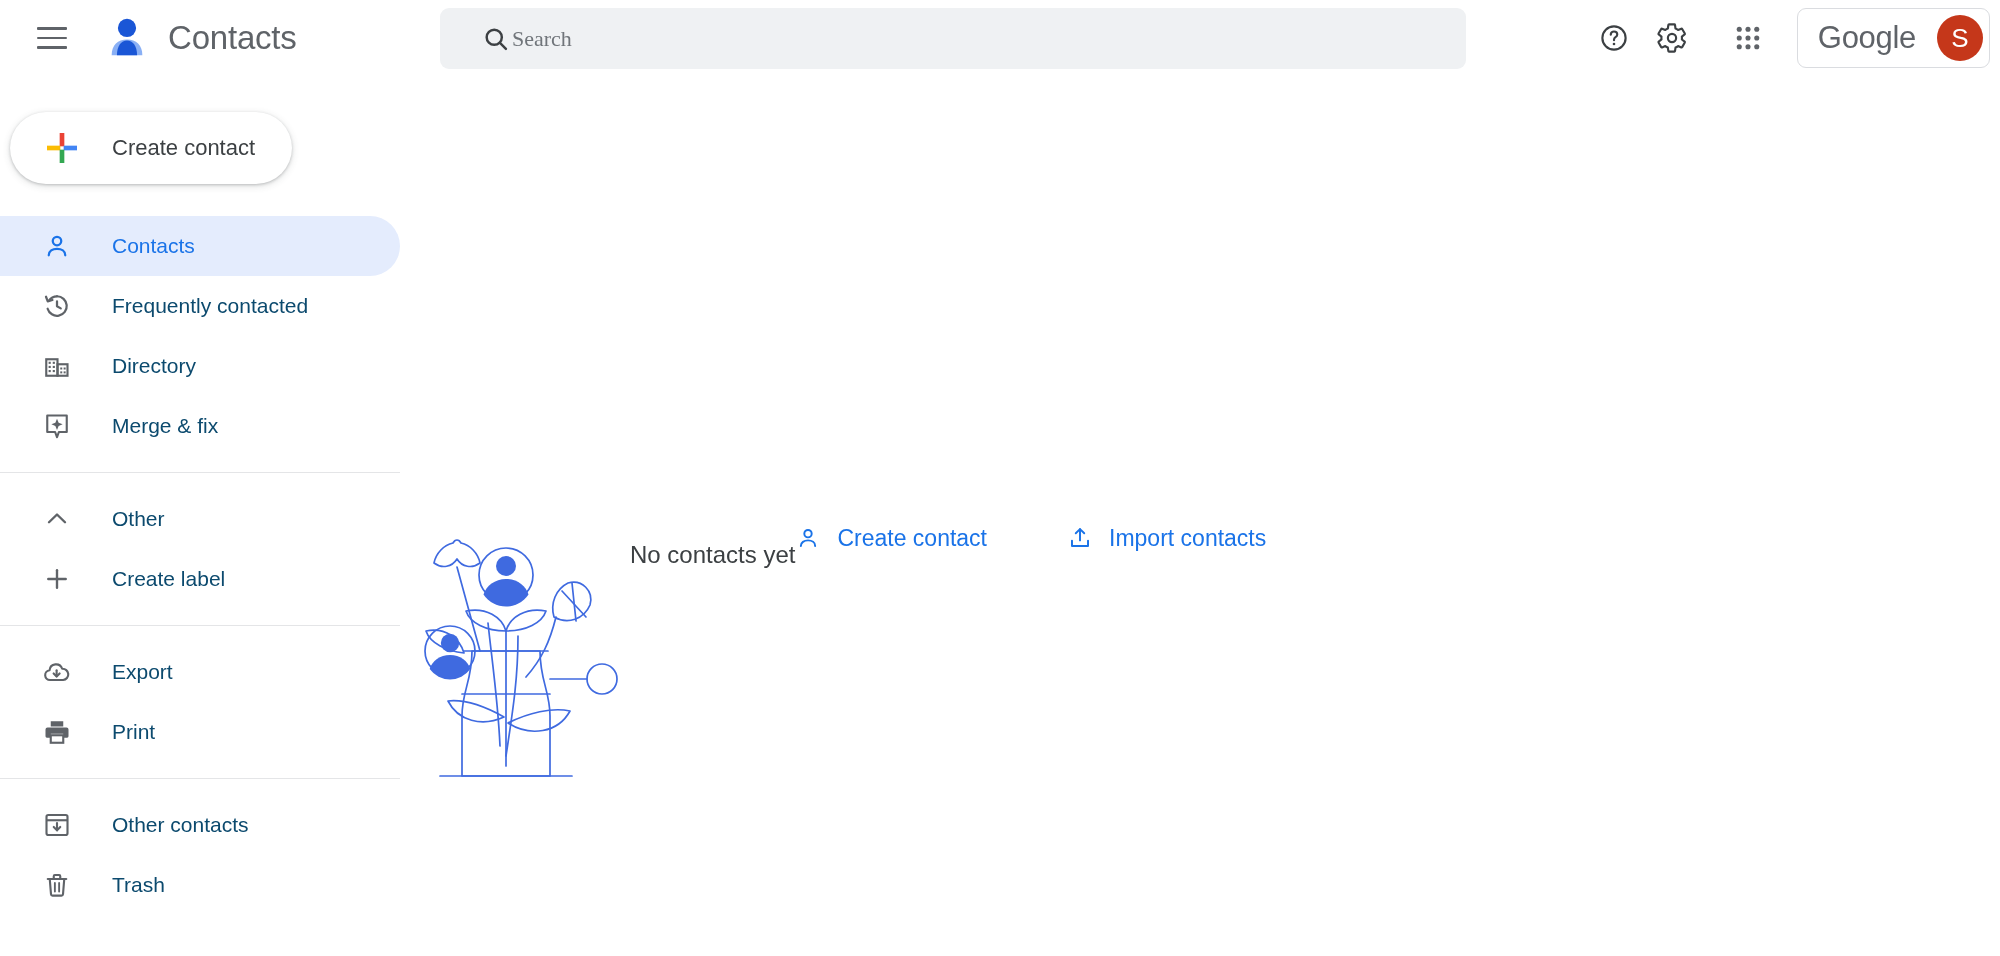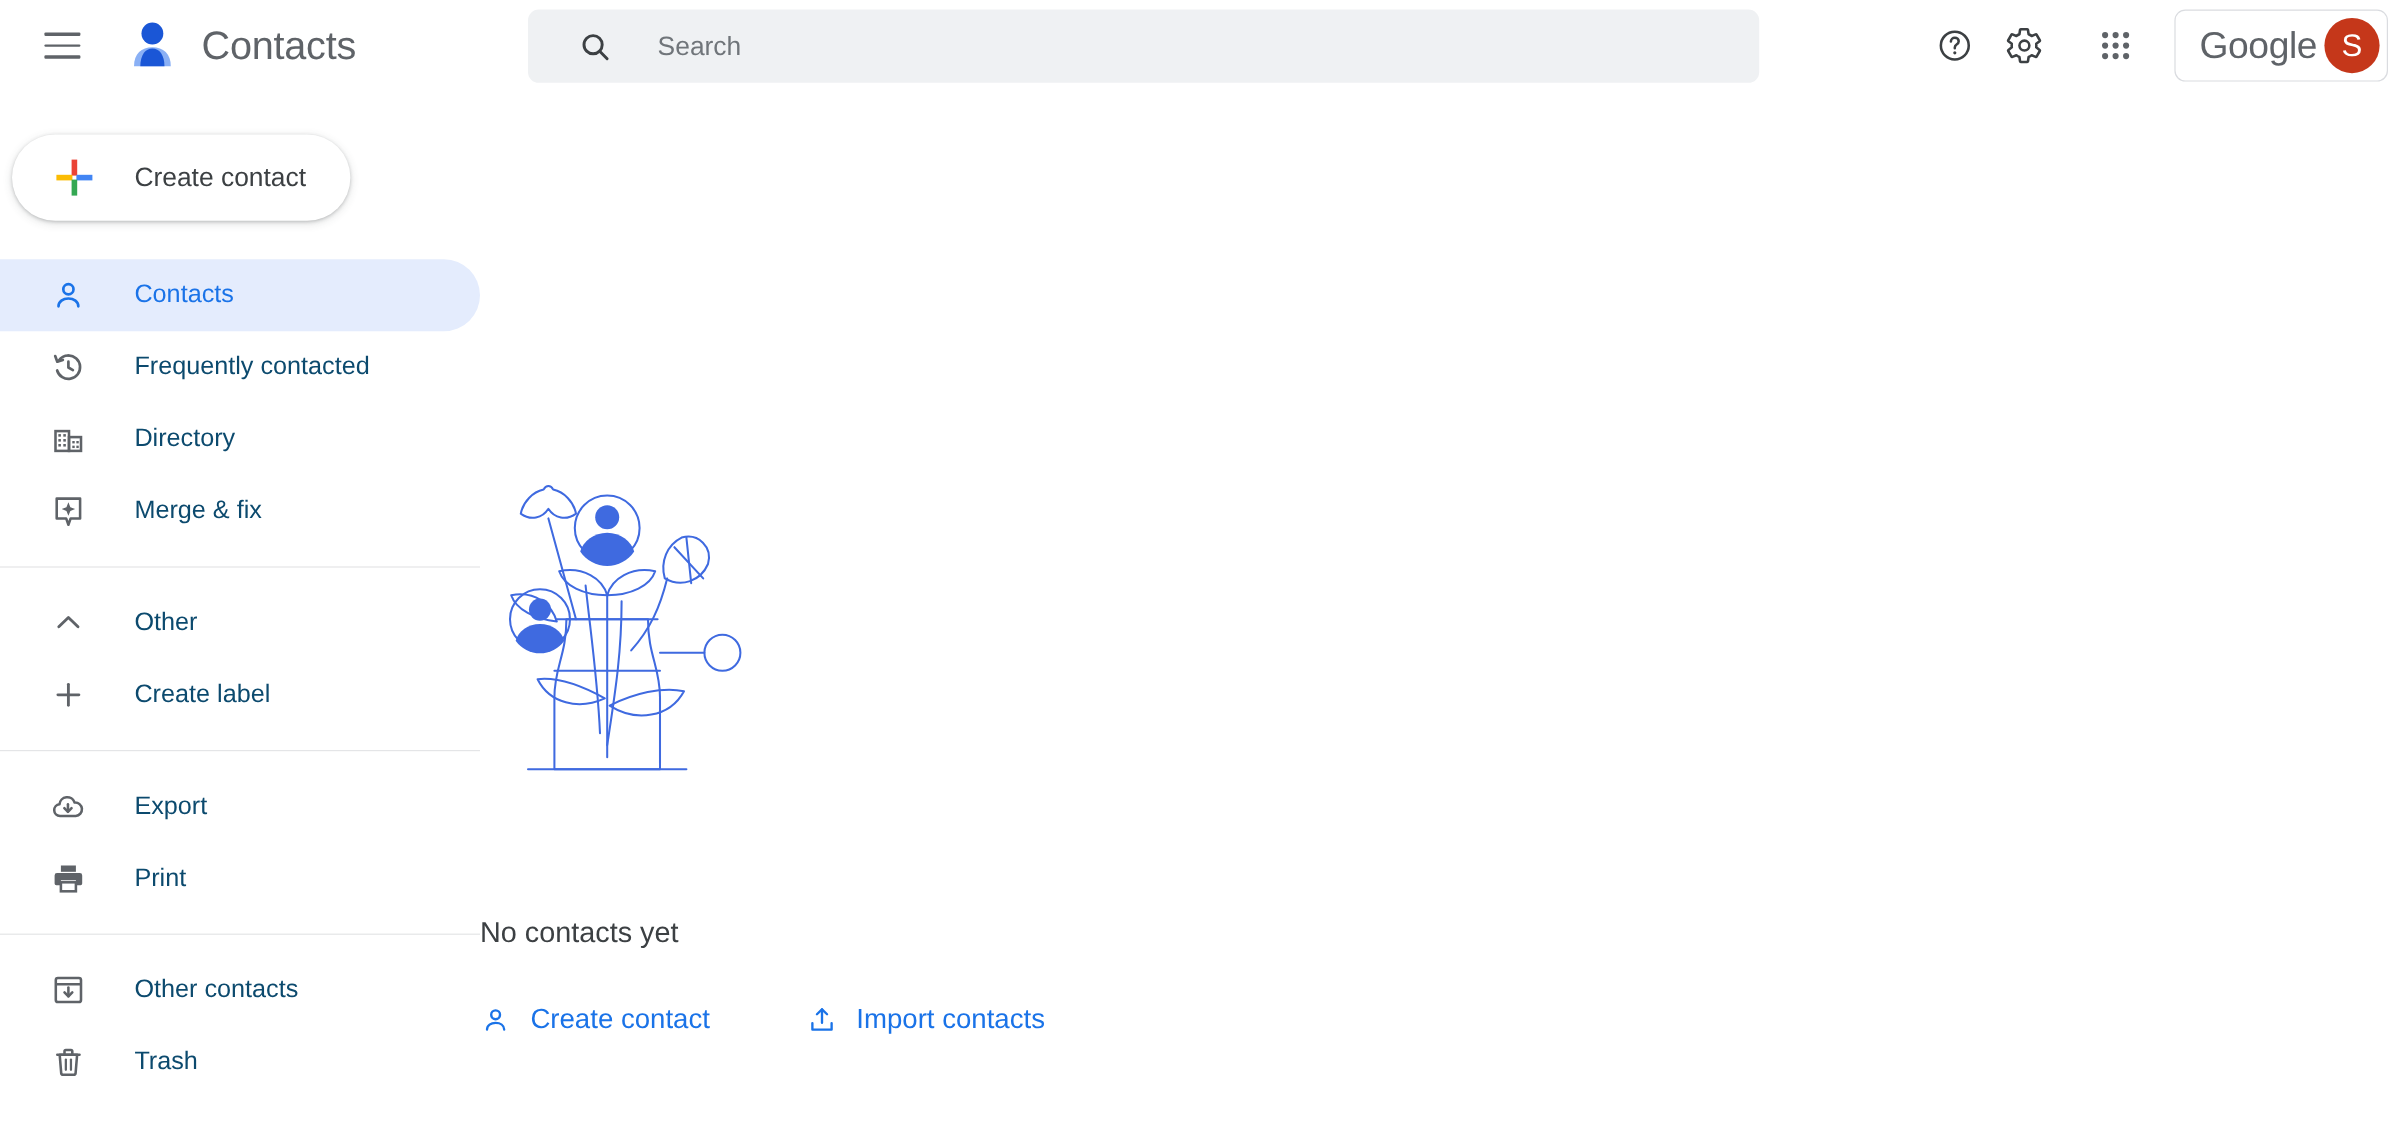--- a/index.html
+++ b/index.html
@@ -72,22 +72,21 @@
     background: #eff1f3;
     border-radius: 9px;
     display: flex;
     align-items: center;
     padding: 0 20px;
     cursor: text;
   }
   .search-icon { width: 28px; height: 28px; margin-left: 22px; flex: none; }
   .search-input {
     border: none; outline: none; background: transparent;
-    margin-left: 36px;
-    font-family: Liberation Sans, sans-serif;
+    font-family: Liberation Serif, serif;
     font-size: 22px;
     color: #202124;
     width: 85%;
     height: 100%;
   }
   .search-input::placeholder { color: #70757a; }
 
   
   .header-right {
     position: absolute;
@@ -109,21 +108,21 @@
   .gap-lg { width: 18px; height: 1px; flex: none; }
 
   .account-pill {
     display: flex;
     align-items: center;
     height: 60px;
     border: 1px solid #dadce0;
     border-radius: 9px;
     padding: 0 6px 0 20px;
     margin-left: 20px;
-    gap: 6px;
+    gap: 21px;
     cursor: pointer;
     background: #fff;
   }
   .account-word {
     font-size: 31px;
     color: #5f6368;
     letter-spacing: -0.3px;
   }
   .avatar {
     width: 46px; height: 46px;
@@ -194,22 +193,22 @@
   }
   .sp-16 { height: 16px; }
 
   
   .main {
     position: absolute;
     left: 400px; top: 76px;
     width: 1600px; height: 880px;
     background: #fff;
     display: flex;
-    flex-direction: column;
-    align-items: flex-start;
+    flex-direction: row;
+    align-items: center;
   }
   .illustration {
     margin-top: 320px;
     width: 230px;
     height: 290px;
   }
   .empty-title {
     margin-top: 78px;
     font-size: 24px;
     color: #3c4043;

